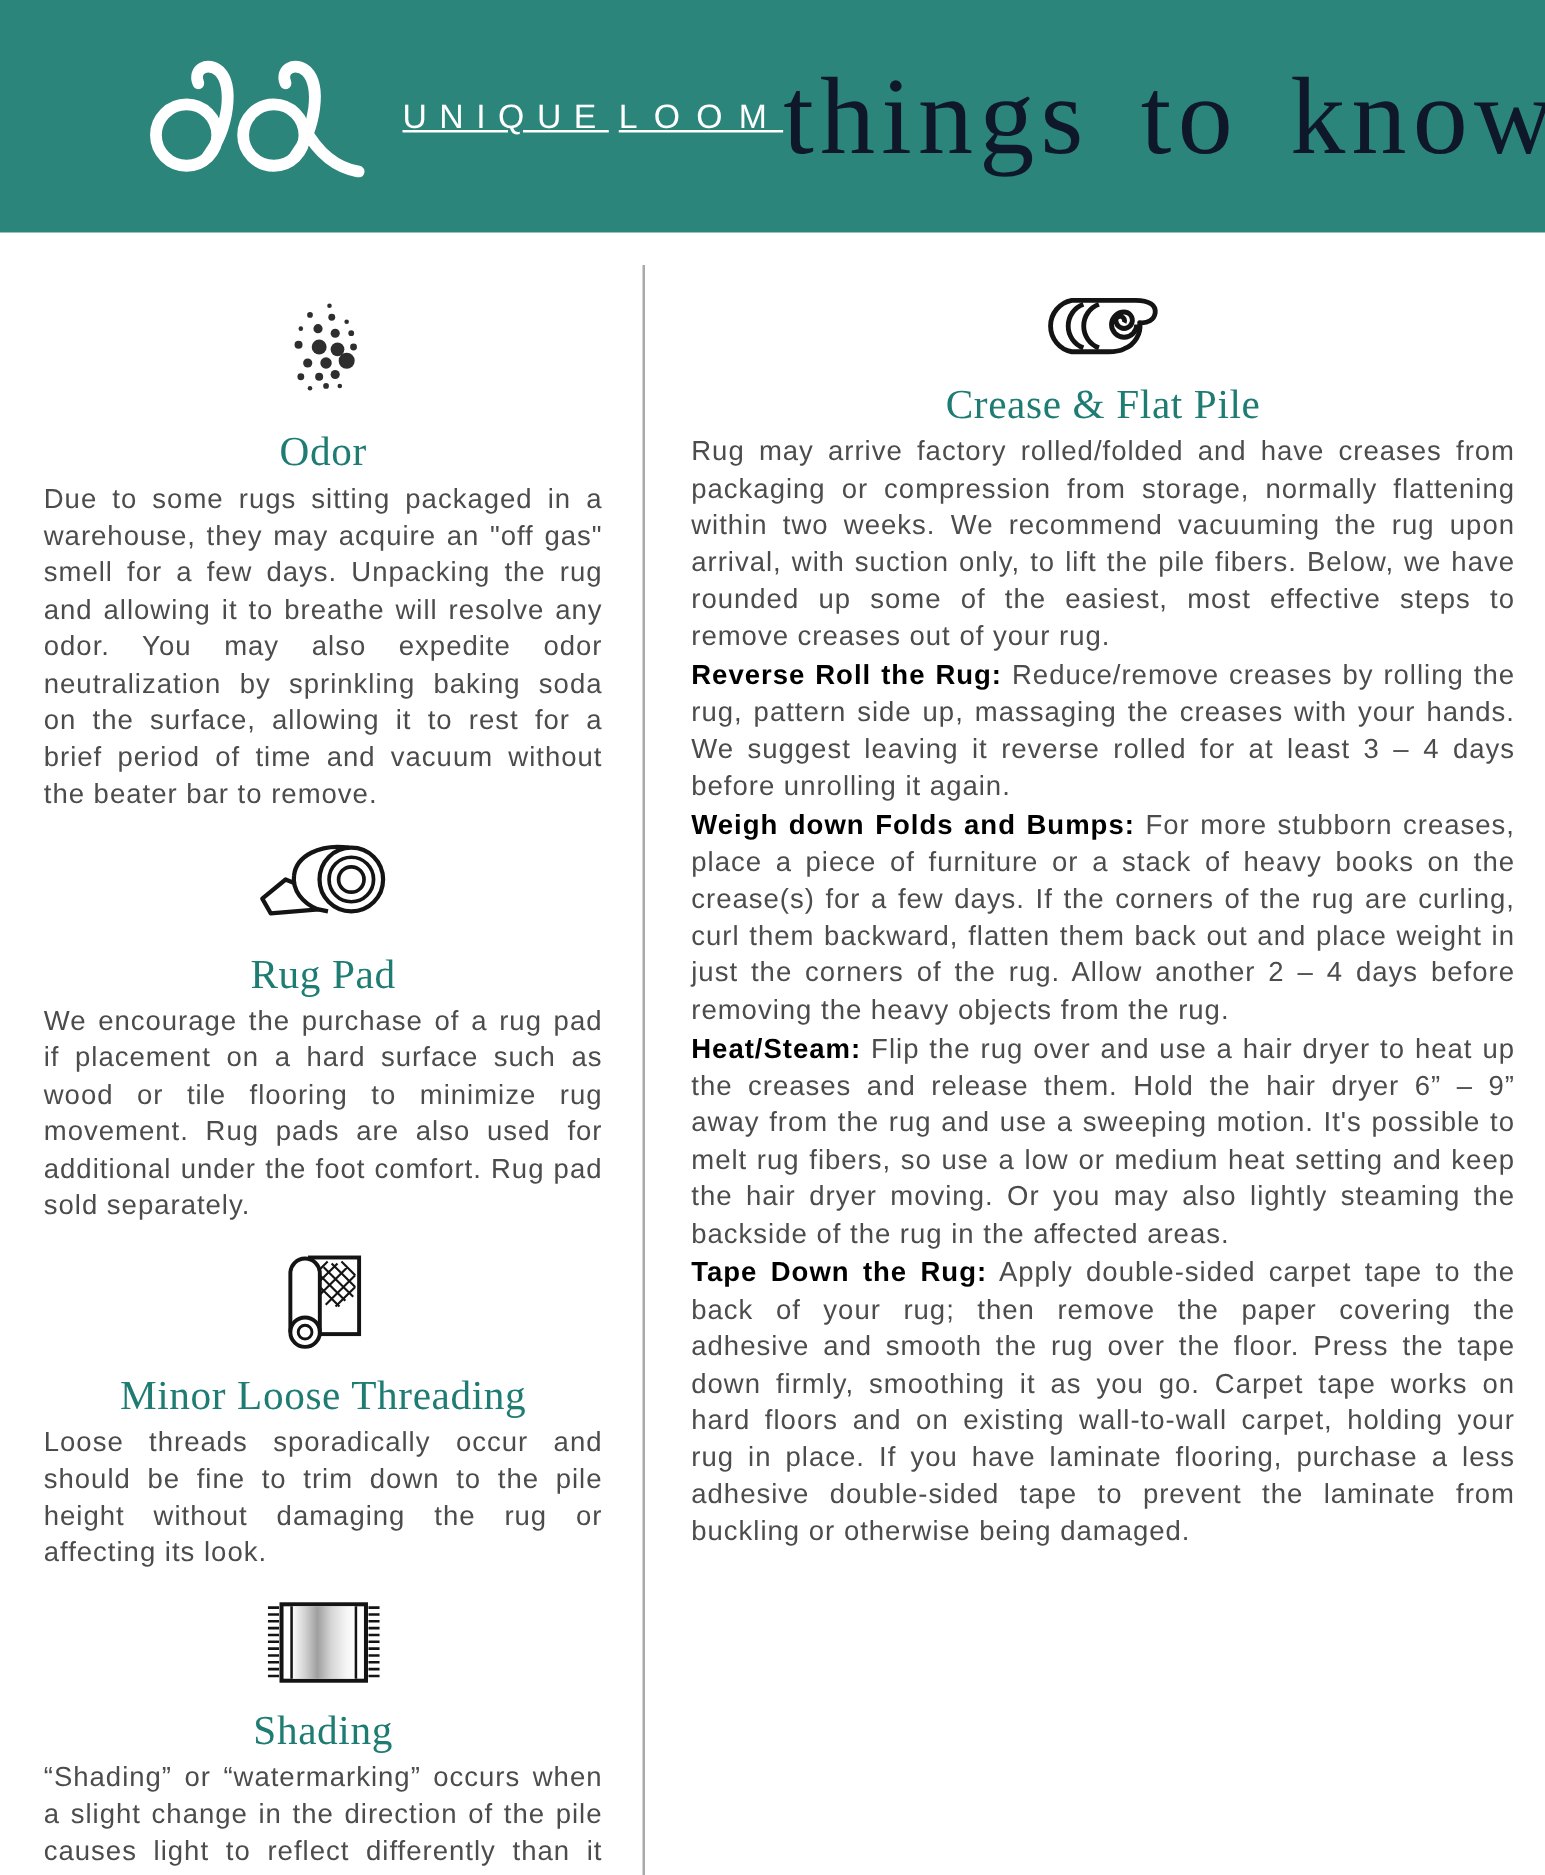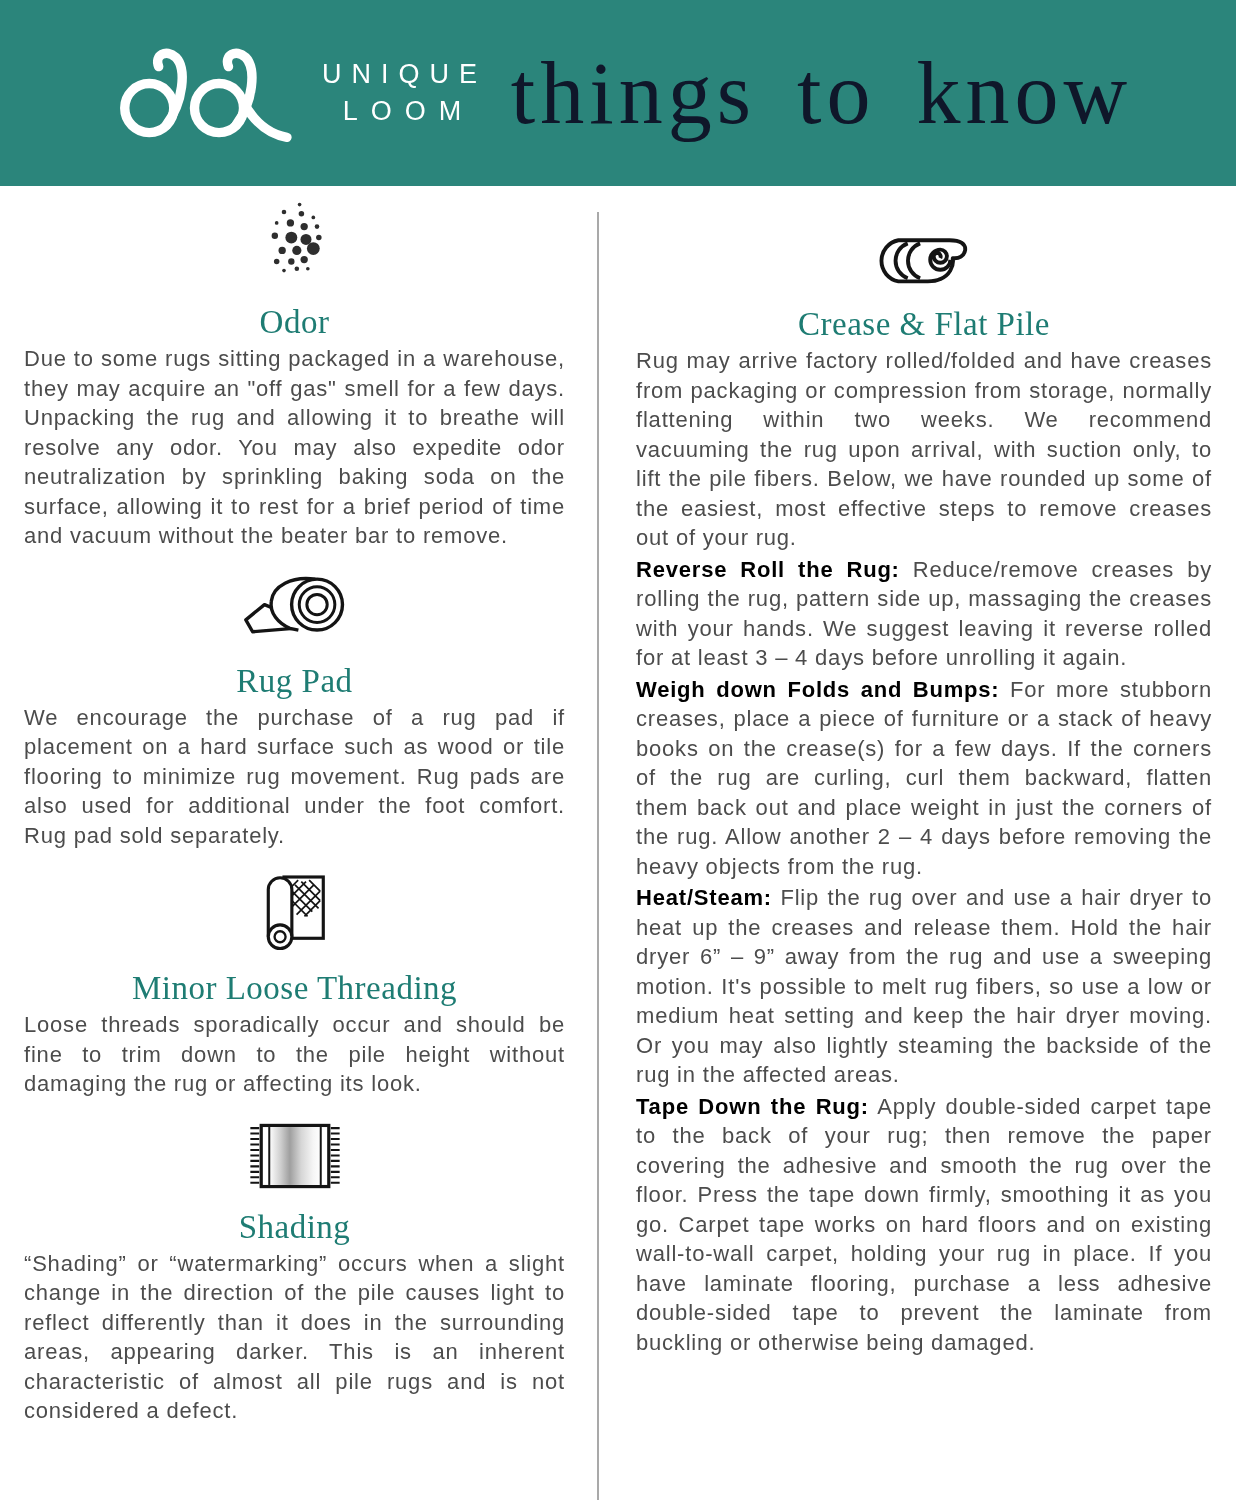--- a/index.html
+++ b/index.html
@@ -8,33 +8,33 @@
     background:#ffffff; overflow:hidden;
     font-family:"Liberation Sans","DejaVu Sans",sans-serif;
   }
   
   .banner {
     height:186px; background:#2b857b;
     display:flex; align-items:center;
   }
   .logo-block { display:flex; align-items:center; margin-left:104px; }
   .logo-svg { width:198px; height:98px; display:block; }
-  .brand { display:flex; flex-direction:column; color:#ffffff; margin-left:20px;
-           font-size:27px; line-height:37px; font-weight:400; }
+  .brand { display:flex; flex-direction:row; color:#ffffff; margin-left:20px;
+           font-size:27px; line-height:37px; font-weight:400;text-decoration:underline; }
   .brand-l1 { letter-spacing:10px; }
   .brand-l2 { letter-spacing:13px; text-align:center; text-indent:8px; }
   .banner-title {
     font-family:"Liberation Serif","DejaVu Serif",serif;
     color:#0f172a; font-size:88px; font-weight:400;
     letter-spacing:5px; word-spacing:14px;
     margin-left:auto; margin-right:104px; white-space:nowrap;
   }
   
   .content { display:flex; align-items:stretch; height:1314px; }
-  .col-left  { width:597px; box-sizing:border-box; padding:0 32px 0 24px; }
+  .col-left  { width:514px; box-sizing:border-box; padding:0 32px 0 35px;margin-top:40px; }
   .v-divider { width:2px; background:#a9a9a9; margin-top:26px; }
   .col-right { flex:1; box-sizing:border-box; padding:0 24px 0 37px; }
 
   .icon-wrap { display:flex; justify-content:center; }
   .iw-odor   { margin-top:14px; }
   .iw-thread { margin-top:16px; }
   .iw-pad    { margin-top:18px; }
   .iw-shade  { margin-top:20px; }
   .iw-crease { margin-top:48px; }
 

